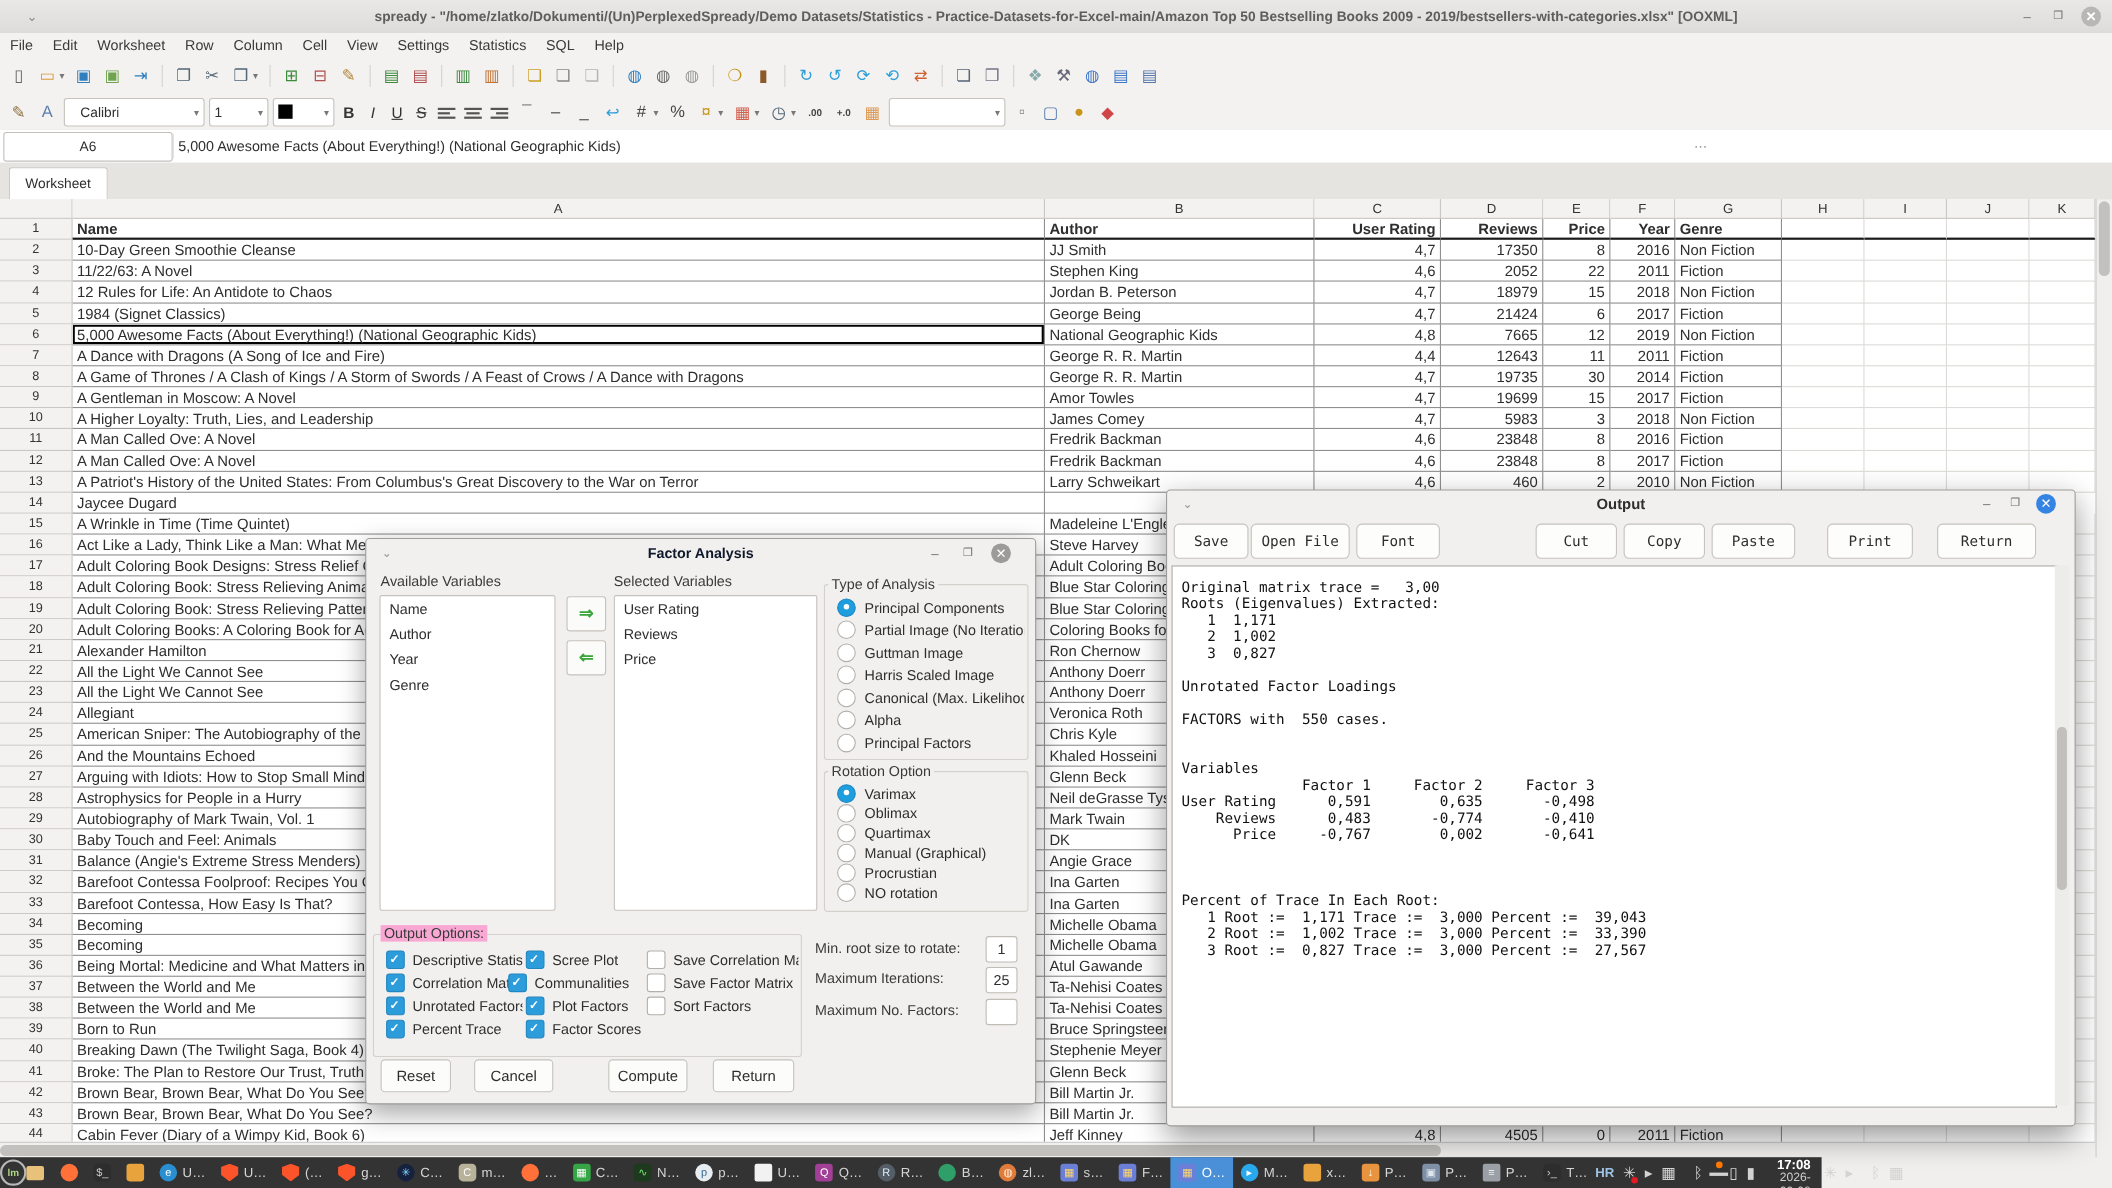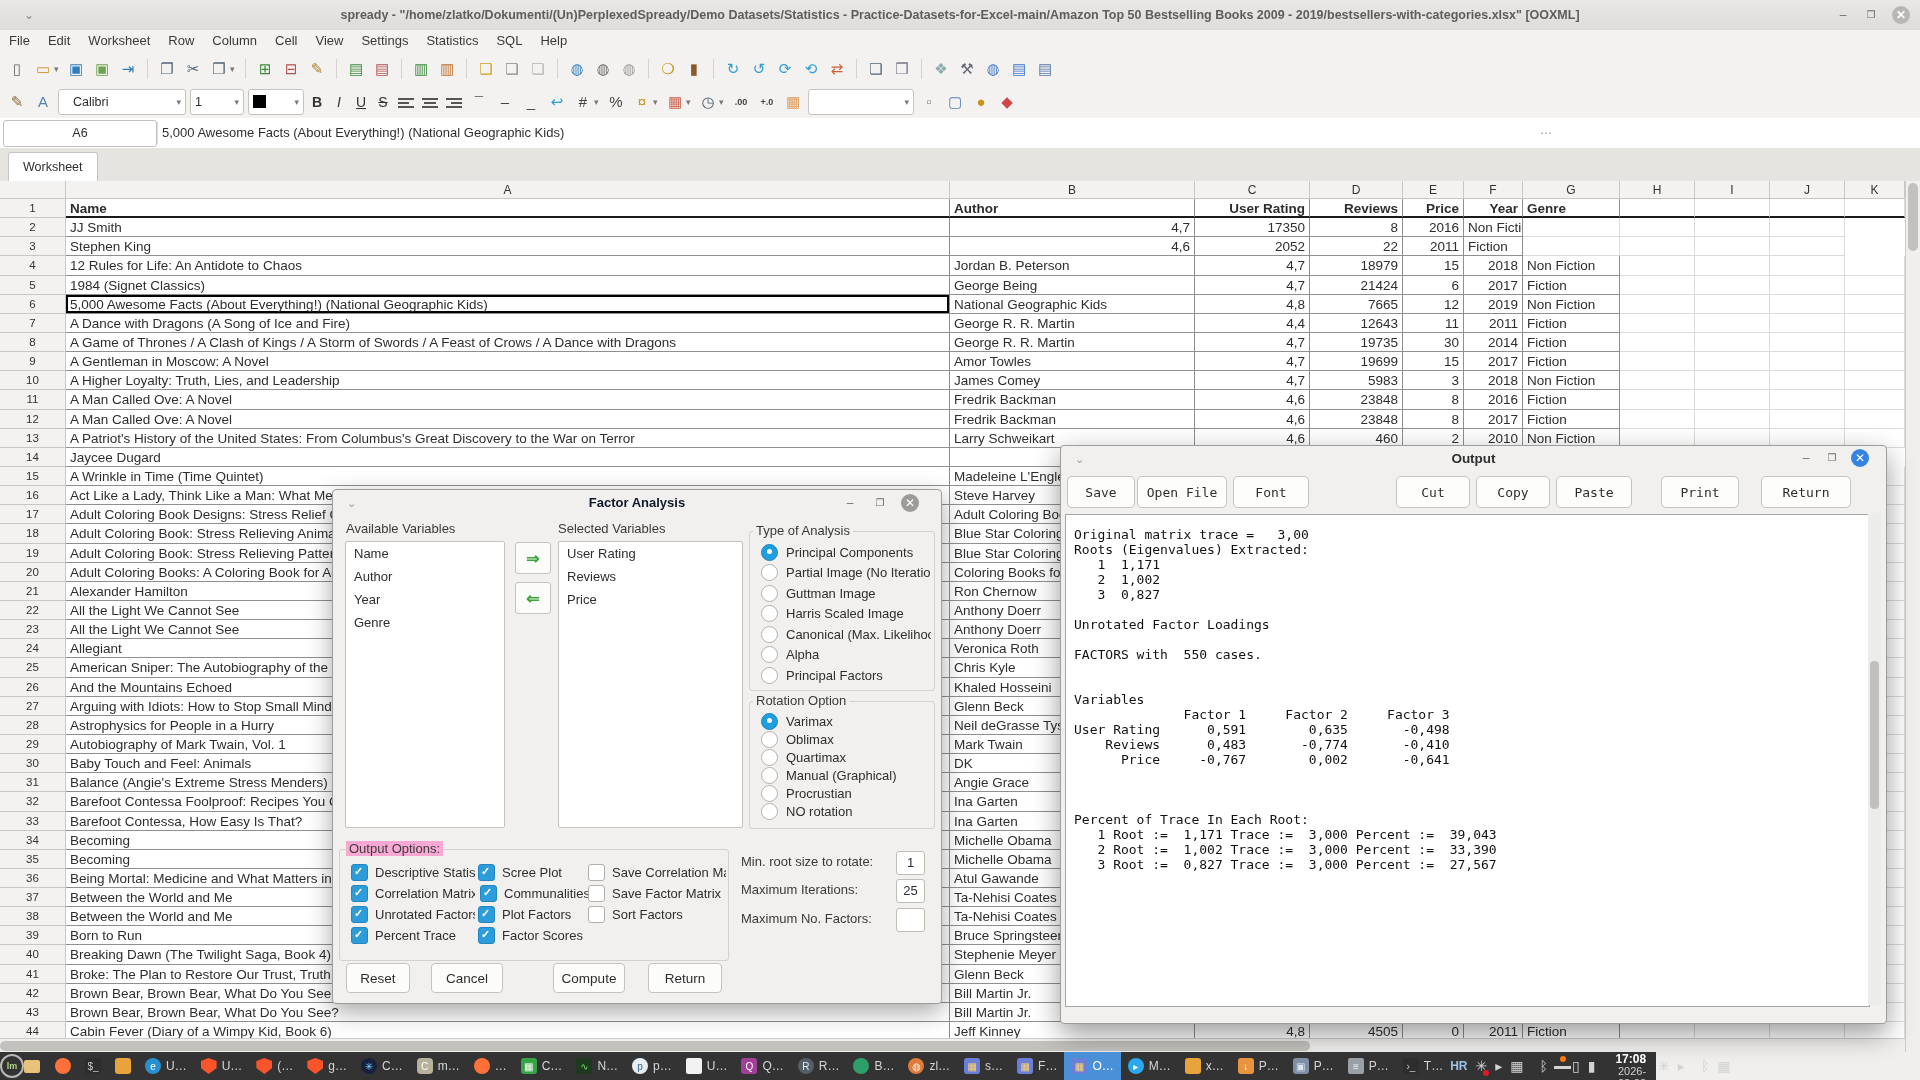--- a/index.html
+++ b/index.html
@@ -309,33 +309,35 @@
       <span class="scell num">Price</span>
       <span class="scell num">Year</span>
       <span class="scell">Genre</span>
       <span class="scell empty"></span>
       <span class="scell empty"></span>
       <span class="scell empty"></span>
       <span class="scell empty"></span>
     </div>
     <div class="srow" style="grid-template-columns: 66px 884px 245px 115px 93px 61px 59px 97px 75px 75px 75px 60px;">
       <span class="scell rowhdr">2</span>
+      <span class="scell">10-Day Green Smoothie Cleanse</span>
       <span class="scell">JJ Smith</span>
       <span class="scell num">4,7</span>
       <span class="scell num">17350</span>
       <span class="scell num">8</span>
       <span class="scell num">2016</span>
       <span class="scell">Non Fiction</span>
       <span class="scell empty"></span>
       <span class="scell empty"></span>
       <span class="scell empty"></span>
       <span class="scell empty"></span>
     </div>
     <div class="srow" style="grid-template-columns: 66px 884px 245px 115px 93px 61px 59px 97px 75px 75px 75px 60px;">
       <span class="scell rowhdr">3</span>
+      <span class="scell">11/22/63: A Novel</span>
       <span class="scell">Stephen King</span>
       <span class="scell num">4,6</span>
       <span class="scell num">2052</span>
       <span class="scell num">22</span>
       <span class="scell num">2011</span>
       <span class="scell">Fiction</span>
       <span class="scell empty"></span>
       <span class="scell empty"></span>
       <span class="scell empty"></span>
       <span class="scell empty"></span>
@@ -1024,21 +1026,21 @@
         <span class="cb-label" style="max-width: 100px;">Unrotated Factors</span>
       </div>
       <div class="cbrow" style="left: 18px; top: 435.9px;">
         <span class="cb on"></span>
         <span class="cb-label" style="max-width: 100px;">Percent Trace</span>
       </div>
       <div class="cbrow" style="left: 145px; top: 372px;">
         <span class="cb on"></span>
         <span class="cb-label" style="max-width: 86px;">Scree Plot</span>
       </div>
-      <div class="cbrow" style="left: 147px; top: 393.3px; text-align: right;">
+      <div class="cbrow" style="left: 129px; top: 393.3px; text-align: right;">
         <span class="cb on"></span>
         <span class="cb-label" style="max-width: 86px;">Communalities</span>
       </div>
       <div class="cbrow" style="left: 145px; top: 414.6px;">
         <span class="cb on"></span>
         <span class="cb-label" style="max-width: 86px;">Plot Factors</span>
       </div>
       <div class="cbrow" style="left: 145px; top: 435.9px;">
         <span class="cb on"></span>
         <span class="cb-label" style="max-width: 86px;">Factor Scores</span>

